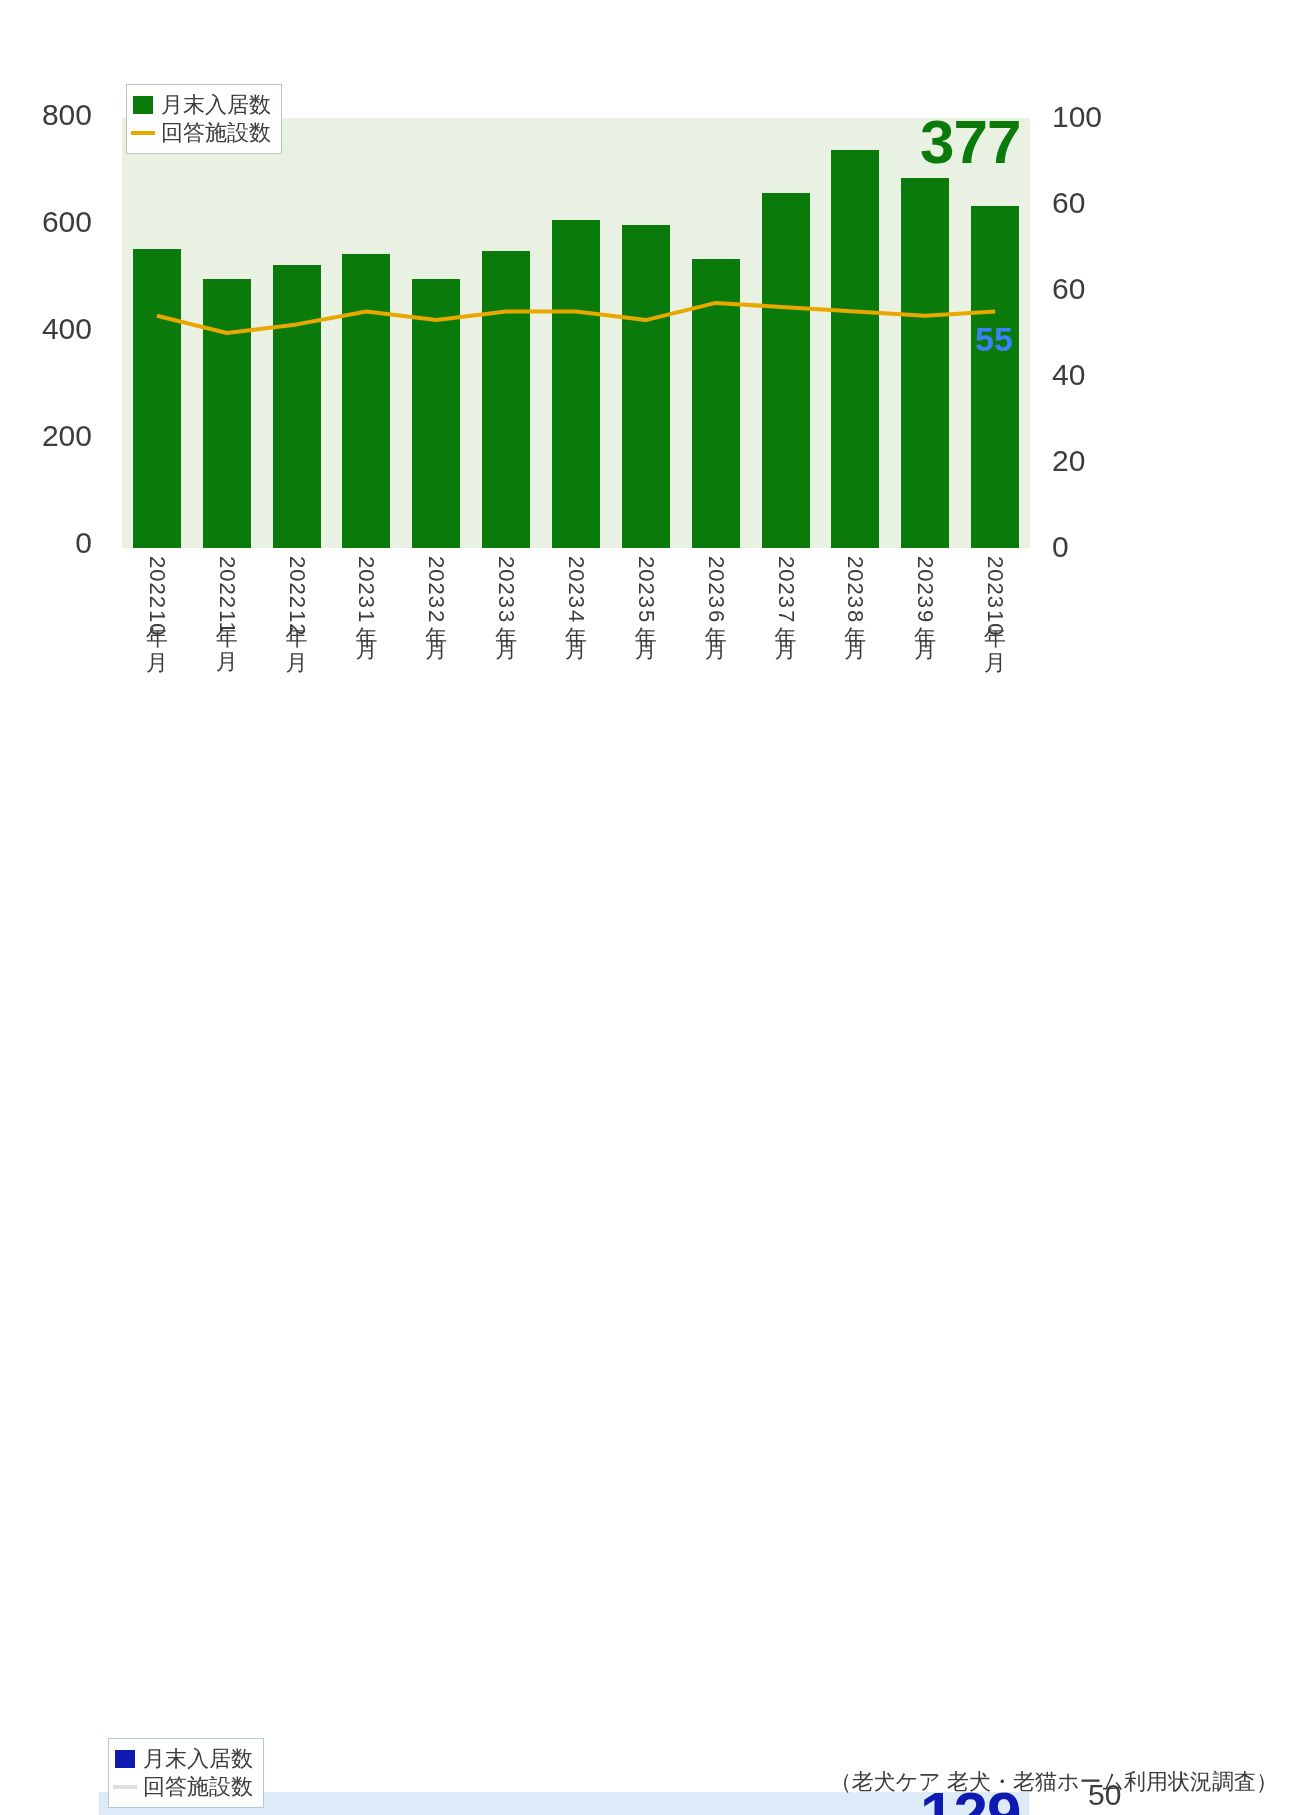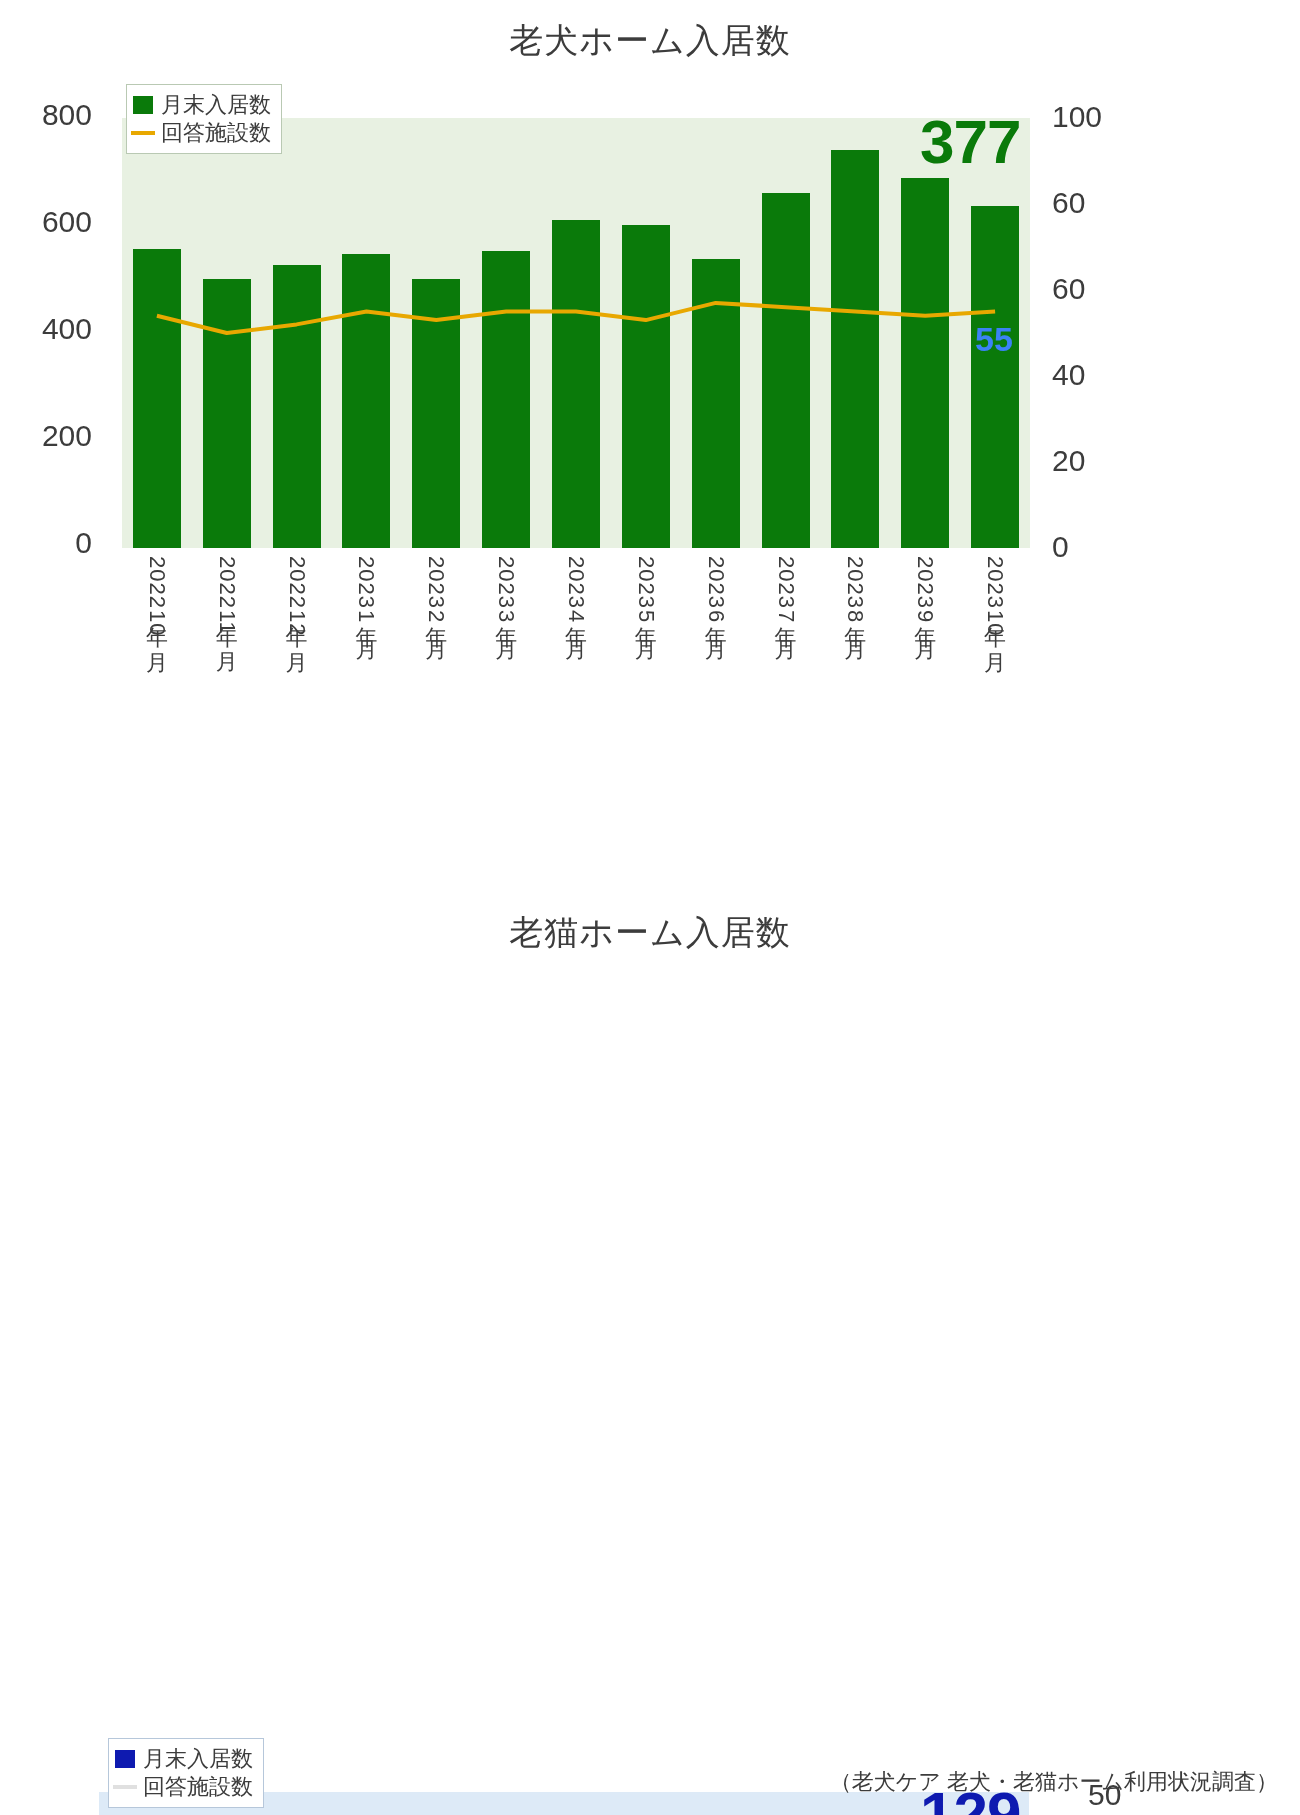--- a/index.html
+++ b/index.html
@@ -154,21 +154,20 @@
     bottom: 18px;
     font-size: 22px;
     color: #3c3c3c;
   }
 </style>
 </head>
 <body>
 
 <div class="chart-block" id="dog-chart-block">
 
-  <div class="chart-title" id="dog-title">老犬ホーム入居数</div>
 
   <div class="y-left" style="left:-8px; top:98px;">800</div>
   <div class="y-left" style="left:-8px; top:205px;">600</div>
   <div class="y-left" style="left:-8px; top:312px;">400</div>
   <div class="y-left" style="left:-8px; top:419px;">200</div>
   <div class="y-left" style="left:-8px; top:526px;">0</div>
 
   <div class="y-right" style="left:1052px; top:100px;">100</div>
   <div class="y-right" style="left:1052px; top:186px;">60</div>
   <div class="y-right" style="left:1052px; top:272px;">60</div>
@@ -249,21 +248,20 @@
       <span class="legend-text">回答施設数</span>
     </div>
   </div>
 
   <div class="big-value" style="left:920px; top:106px; color:#0a7a0a;">377</div>
   <div class="small-value" style="left:975px; top:320px; color:#3b82f6;">55</div>
 </div>
 
 <div class="chart-block" id="cat-chart-block">
 
-  <div class="chart-title" id="cat-title">老猫ホーム入居数</div>
 
   <div class="y-right" style="left:1052px; top:878px;margin-left:36px;">50</div>
 
   <div class="plot" id="cat-plot" style="top:892px;">
     <div class="bars" id="cat-bars">
         <div class="bar-wrap"></div>
         <div class="bar-wrap"></div>
         <div class="bar-wrap"></div>
         <div class="bar-wrap"></div>
         <div class="bar-wrap"></div>

